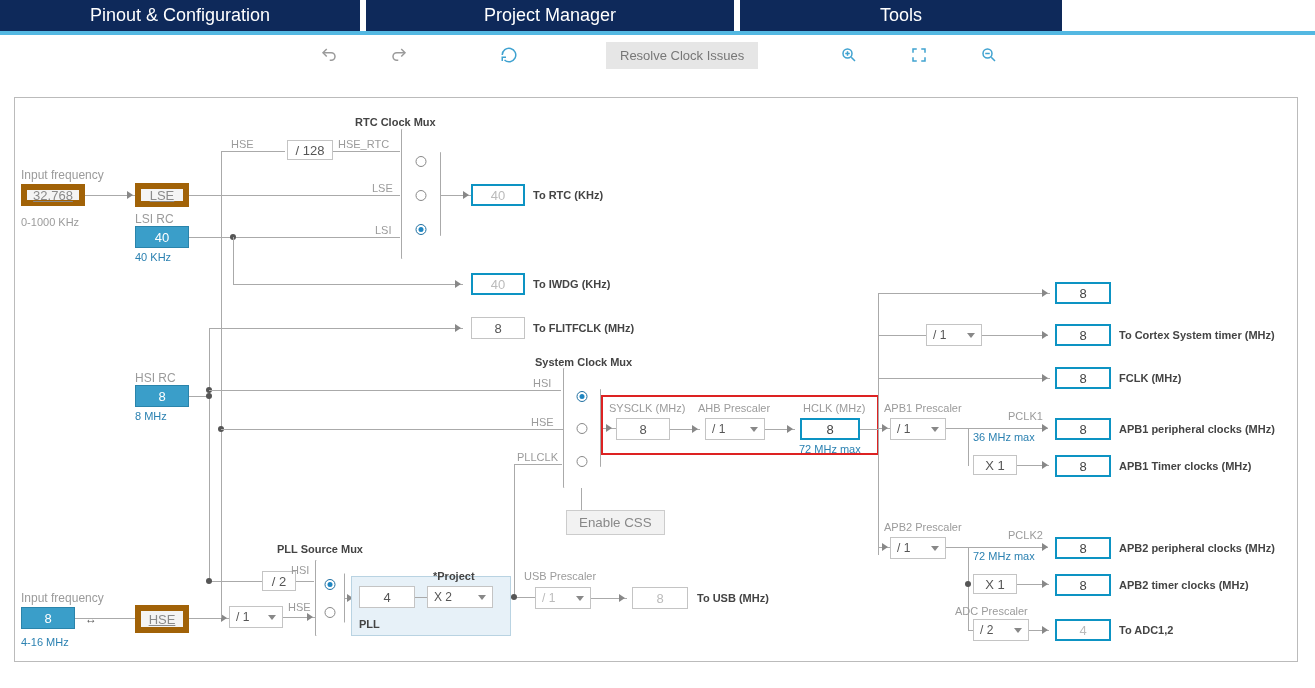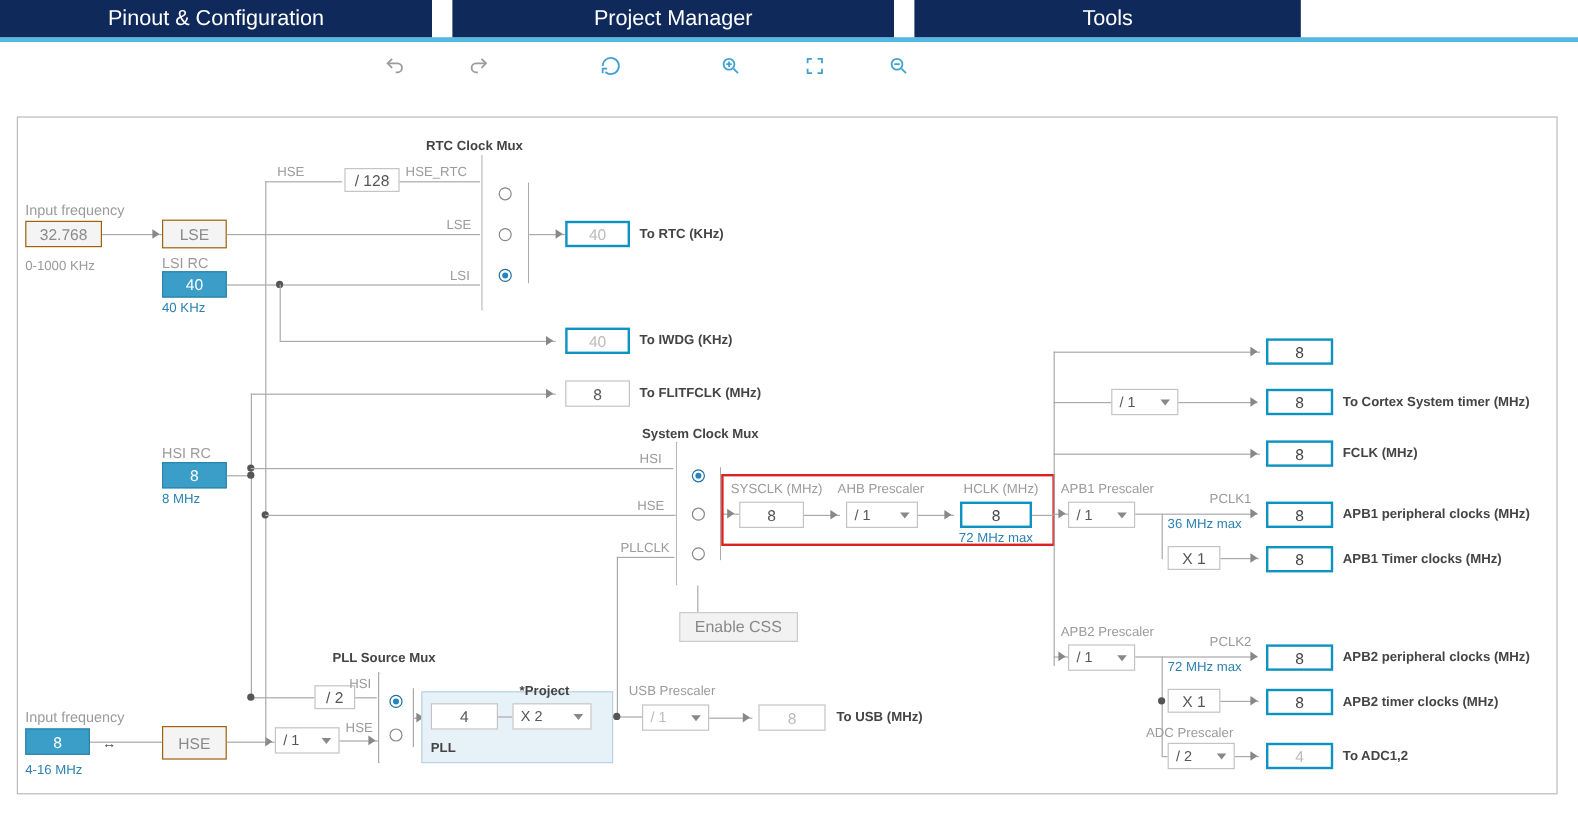--- a/index.html
+++ b/index.html
@@ -17,21 +17,21 @@
   }
   * { box-sizing: border-box; }
   html, body { margin: 0; padding: 0; font-family: Arial, Helvetica, sans-serif; font-size: 12px; color: #333; }
   body { width: 1315px; height: 688px; background: #fff; }
   
   .tabbar { display: flex; height: 35px; border-bottom: 4px solid var(--underline-blue); }
   .tab {
     display: flex; align-items: center; justify-content: center;
     color: #fff; font-size: 18px; cursor: pointer;
     background: var(--navy);
-    margin-right: 17px;
+    margin-right: 6px;
   }
   .tab:last-child { margin-right: 3px; }
   .tab.active { background: var(--light-blue); }
   .tab.red-outline { box-shadow: inset 0 0 0 2px #d22; }
   #tab0 { width: 360px; }
   #tab1 { width: 263px; }
   #tab2 { width: 368px; }
   #tab3 { width: 322px; }
 
   
@@ -48,23 +48,23 @@
   .canvas {
     position: absolute; left: 14px; top: 22px; width: 1284px; height: 565px;
     border: 1px solid #bbb; background: #fff;
   }
   .abs { position: absolute; }
   .lbl-grey { color: var(--grey); font-size: 12px; }
   .lbl-bold { font-weight: bold; font-size: 11px; color: #444; }
   .lbl-blue { color: var(--link-blue); font-size: 11px; }
 
   .valbox-grey {
-    border: 1px solid #a16207; background: #f4f4f4;
+    border: 6px solid #a16207; background: #f4f4f4;
     display: flex; align-items: center; justify-content: center;
-    color: #8a8a8a; font-size: 13px;
+    color: #8a8a8a; font-size: 13px; text-decoration: underline;
   }
   .valbox-white-grey {
     border: 1px solid #c4c4c4; background: #fff;
     display: flex; align-items: center; justify-content: center;
     color: #555; font-size: 13px;
   }
   .valbox-blue {
     background: #3a9ec9; border: 1px solid #2a84ab; color: #fff;
     display: flex; align-items: center; justify-content: center; font-size: 13px;
   }
@@ -129,20 +129,21 @@
         <path d="M15 14l5-5-5-5"></path>
         <path d="M20 9H9a5 5 0 000 10h2"></path>
       </svg>
   </span>
   <span class="ticon blue" style="margin-left:40px">
     <svg viewBox="0 0 24 24" fill="none" stroke="currentColor" stroke-width="2">
         <path d="M3 12a9 9 0 1 1 3 6.7"></path>
         <path d="M3 20v-5h5"></path>
       </svg>
   </span>
+  <button class="resolve-btn" style="margin-left:36px">Resolve Clock Issues</button>
   <span class="ticon blue" style="margin-left:30px">
     <svg viewBox="0 0 24 24" fill="none" stroke="currentColor" stroke-width="2">
         <circle cx="10" cy="10" r="6"></circle>
         <path d="M10 7v6M7 10h6M20 20l-5-5"></path>
       </svg>
   </span>
   <span class="ticon blue">
     <svg viewBox="0 0 24 24" fill="none" stroke="currentColor" stroke-width="2">
         <path d="M4 9V4h5M20 9V4h-5M4 15v5h5M20 15v5h-5"></path>
       </svg>

